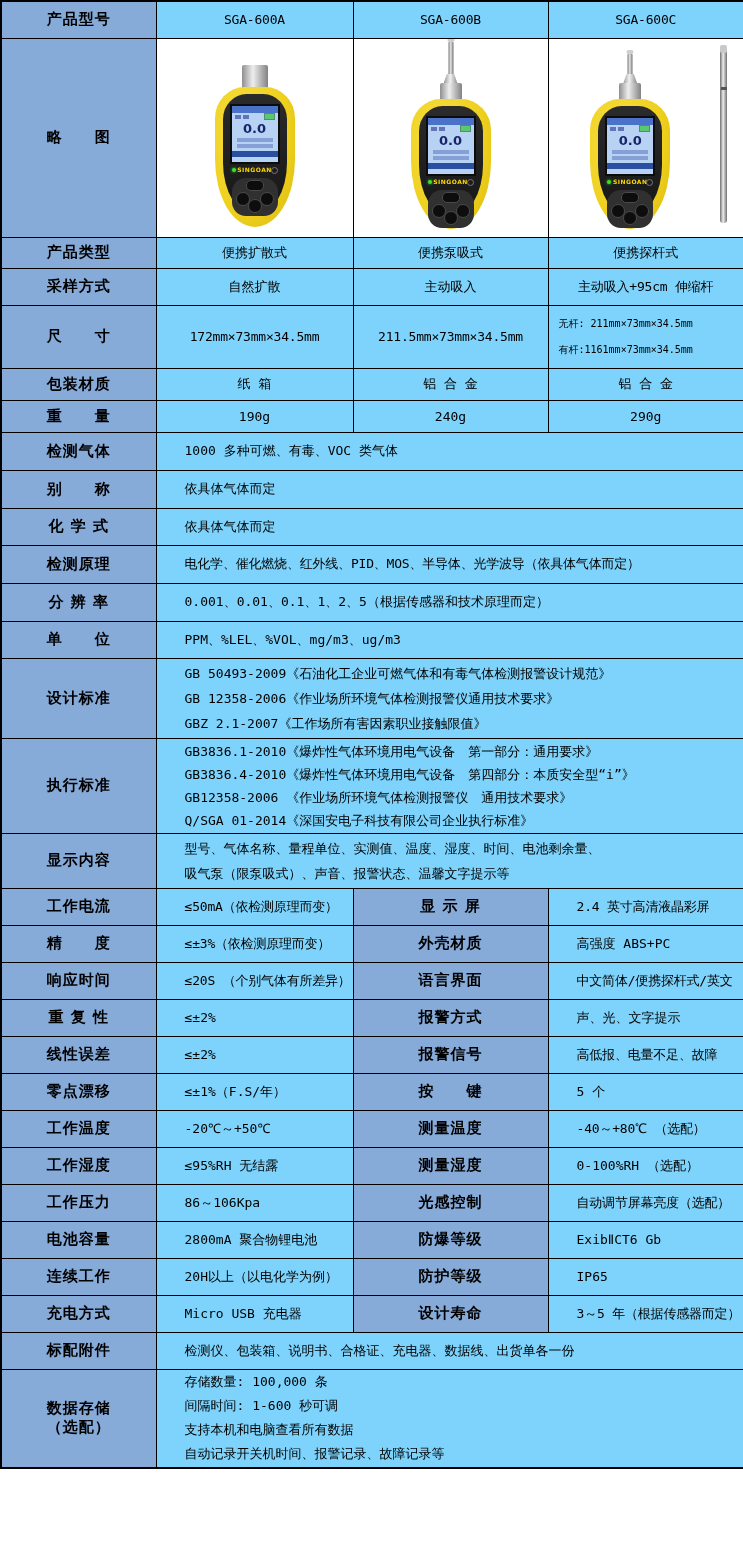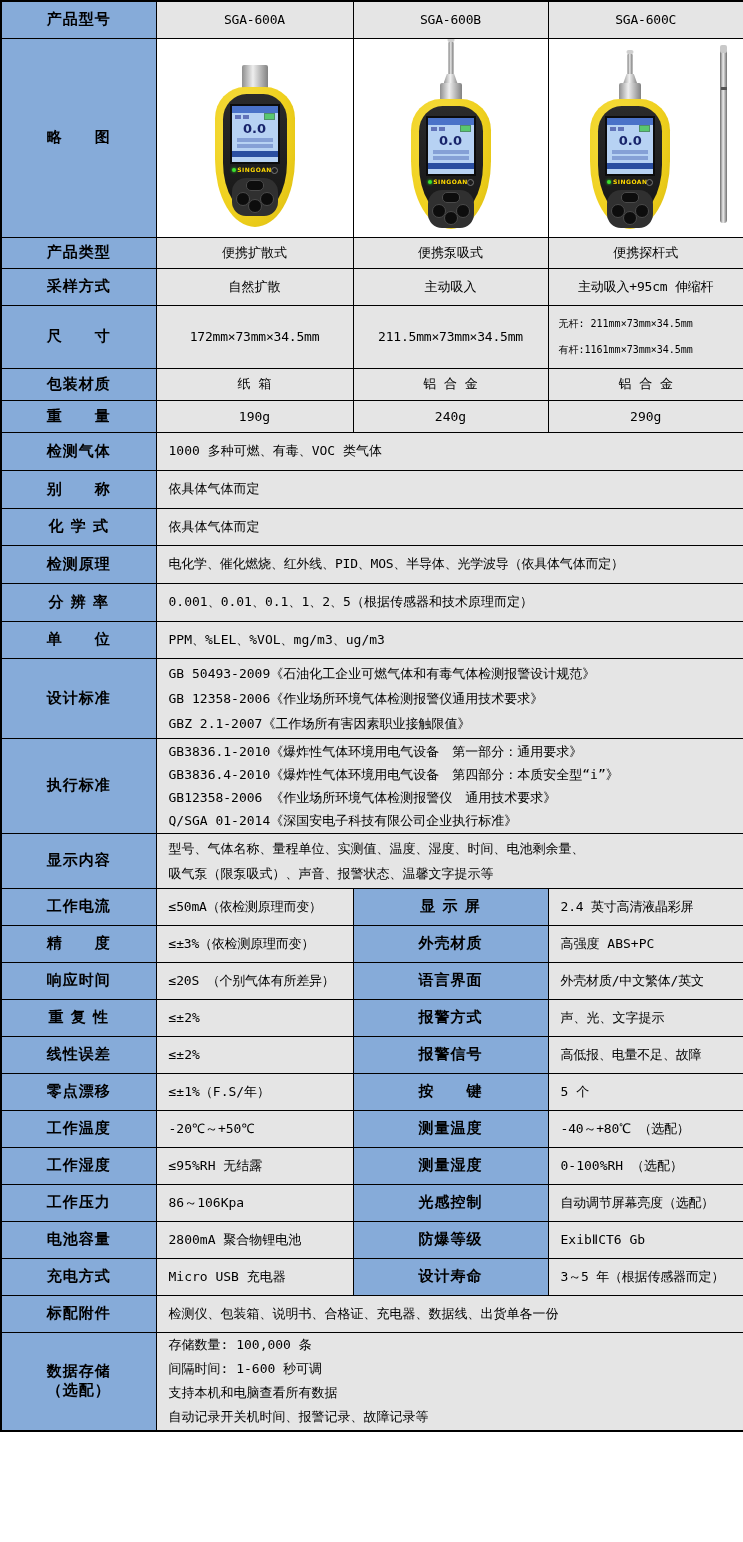--- a/index.html
+++ b/index.html
@@ -1,22 +1,22 @@
 <!DOCTYPE html>
 <html><head>
 <meta charset="utf-8">
 <style>
   html,body{margin:0;padding:0;background:#fff;}
   body{width:743px;font-family:"DejaVu Sans","Liberation Sans",sans-serif;color:#000;}
   table{border-collapse:collapse;width:743px;table-layout:fixed;border:2px solid #000;}
   td{border:1px solid #000;overflow:hidden;padding:0 4px;vertical-align:middle;}
   .lab{background:#86ABD9;font-weight:bold;text-align:center;font-size:15px;letter-spacing:1px;}
-  .val{background:#e5e5e5;font-family:"DejaVu Sans Mono","Liberation Mono",monospace;font-size:13px;}
+  .val{background:#7dd3fc;font-family:"DejaVu Sans Mono","Liberation Mono",monospace;font-size:13px;}
   .c{text-align:center;}
-  .l{text-align:left;padding-left:12px;}
+  .l{text-align:left;padding-left:28px;}
   .nw{white-space:nowrap;letter-spacing:-0.2px;}
   .lines div{line-height:25px;white-space:nowrap;}
   .exec div{line-height:23px;}
   .stor div{line-height:24px;}
   .h37{height:37px}.h200{height:148px}.h31{height:31px}.h63{height:63px}.h32{height:32px}
   .h38{height:38px}.h80{height:80px}.h95{height:95px}.h55{height:55px}.h99{height:99px}
   .szc{font-size:10px;line-height:26px;white-space:nowrap;padding-left:6px;}
   .img-cell{background:#fff;padding:0;}
   .imgwrap{position:relative;height:198px;width:100%;}
   
@@ -276,21 +276,21 @@
   <tr class="h37">
     <td class="lab">精　　度</td>
     <td class="val l nw">≤±3%（依检测原理而变）</td>
     <td class="lab">外壳材质</td>
     <td class="val l">高强度 ABS+PC</td>
   </tr>
   <tr class="h37">
     <td class="lab">响应时间</td>
     <td class="val l nw">≤20S （个别气体有所差异）</td>
     <td class="lab">语言界面</td>
-    <td class="val l nw">外壳材质/中文繁体/英文</td>
+    <td class="val l nw">中文简体/便携探杆式/英文</td>
   </tr>
   <tr class="h37">
     <td class="lab">重 复 性</td>
     <td class="val l">≤±2%</td>
     <td class="lab">报警方式</td>
     <td class="val l">声、光、文字提示</td>
   </tr>
   <tr class="h37">
     <td class="lab">线性误差</td>
     <td class="val l">≤±2%</td>
@@ -319,20 +319,26 @@
     <td class="lab">工作压力</td>
     <td class="val l">86～106Kpa</td>
     <td class="lab">光感控制</td>
     <td class="val l nw">自动调节屏幕亮度（选配）</td>
   </tr>
   <tr class="h37">
     <td class="lab">电池容量</td>
     <td class="val l">2800mA 聚合物锂电池</td>
     <td class="lab">防爆等级</td>
     <td class="val l">ExibⅡCT6 Gb</td>
+  </tr>
+  <tr class="h37">
+    <td class="lab">连续工作</td>
+    <td class="val l">20H以上（以电化学为例）</td>
+    <td class="lab">防护等级</td>
+    <td class="val l">IP65</td>
   </tr>
   <tr class="h37">
     <td class="lab">充电方式</td>
     <td class="val l">Micro USB 充电器</td>
     <td class="lab">设计寿命</td>
     <td class="val l nw">3～5 年（根据传感器而定）</td>
   </tr>
 
   <tr class="h37">
     <td class="lab">标配附件</td>

